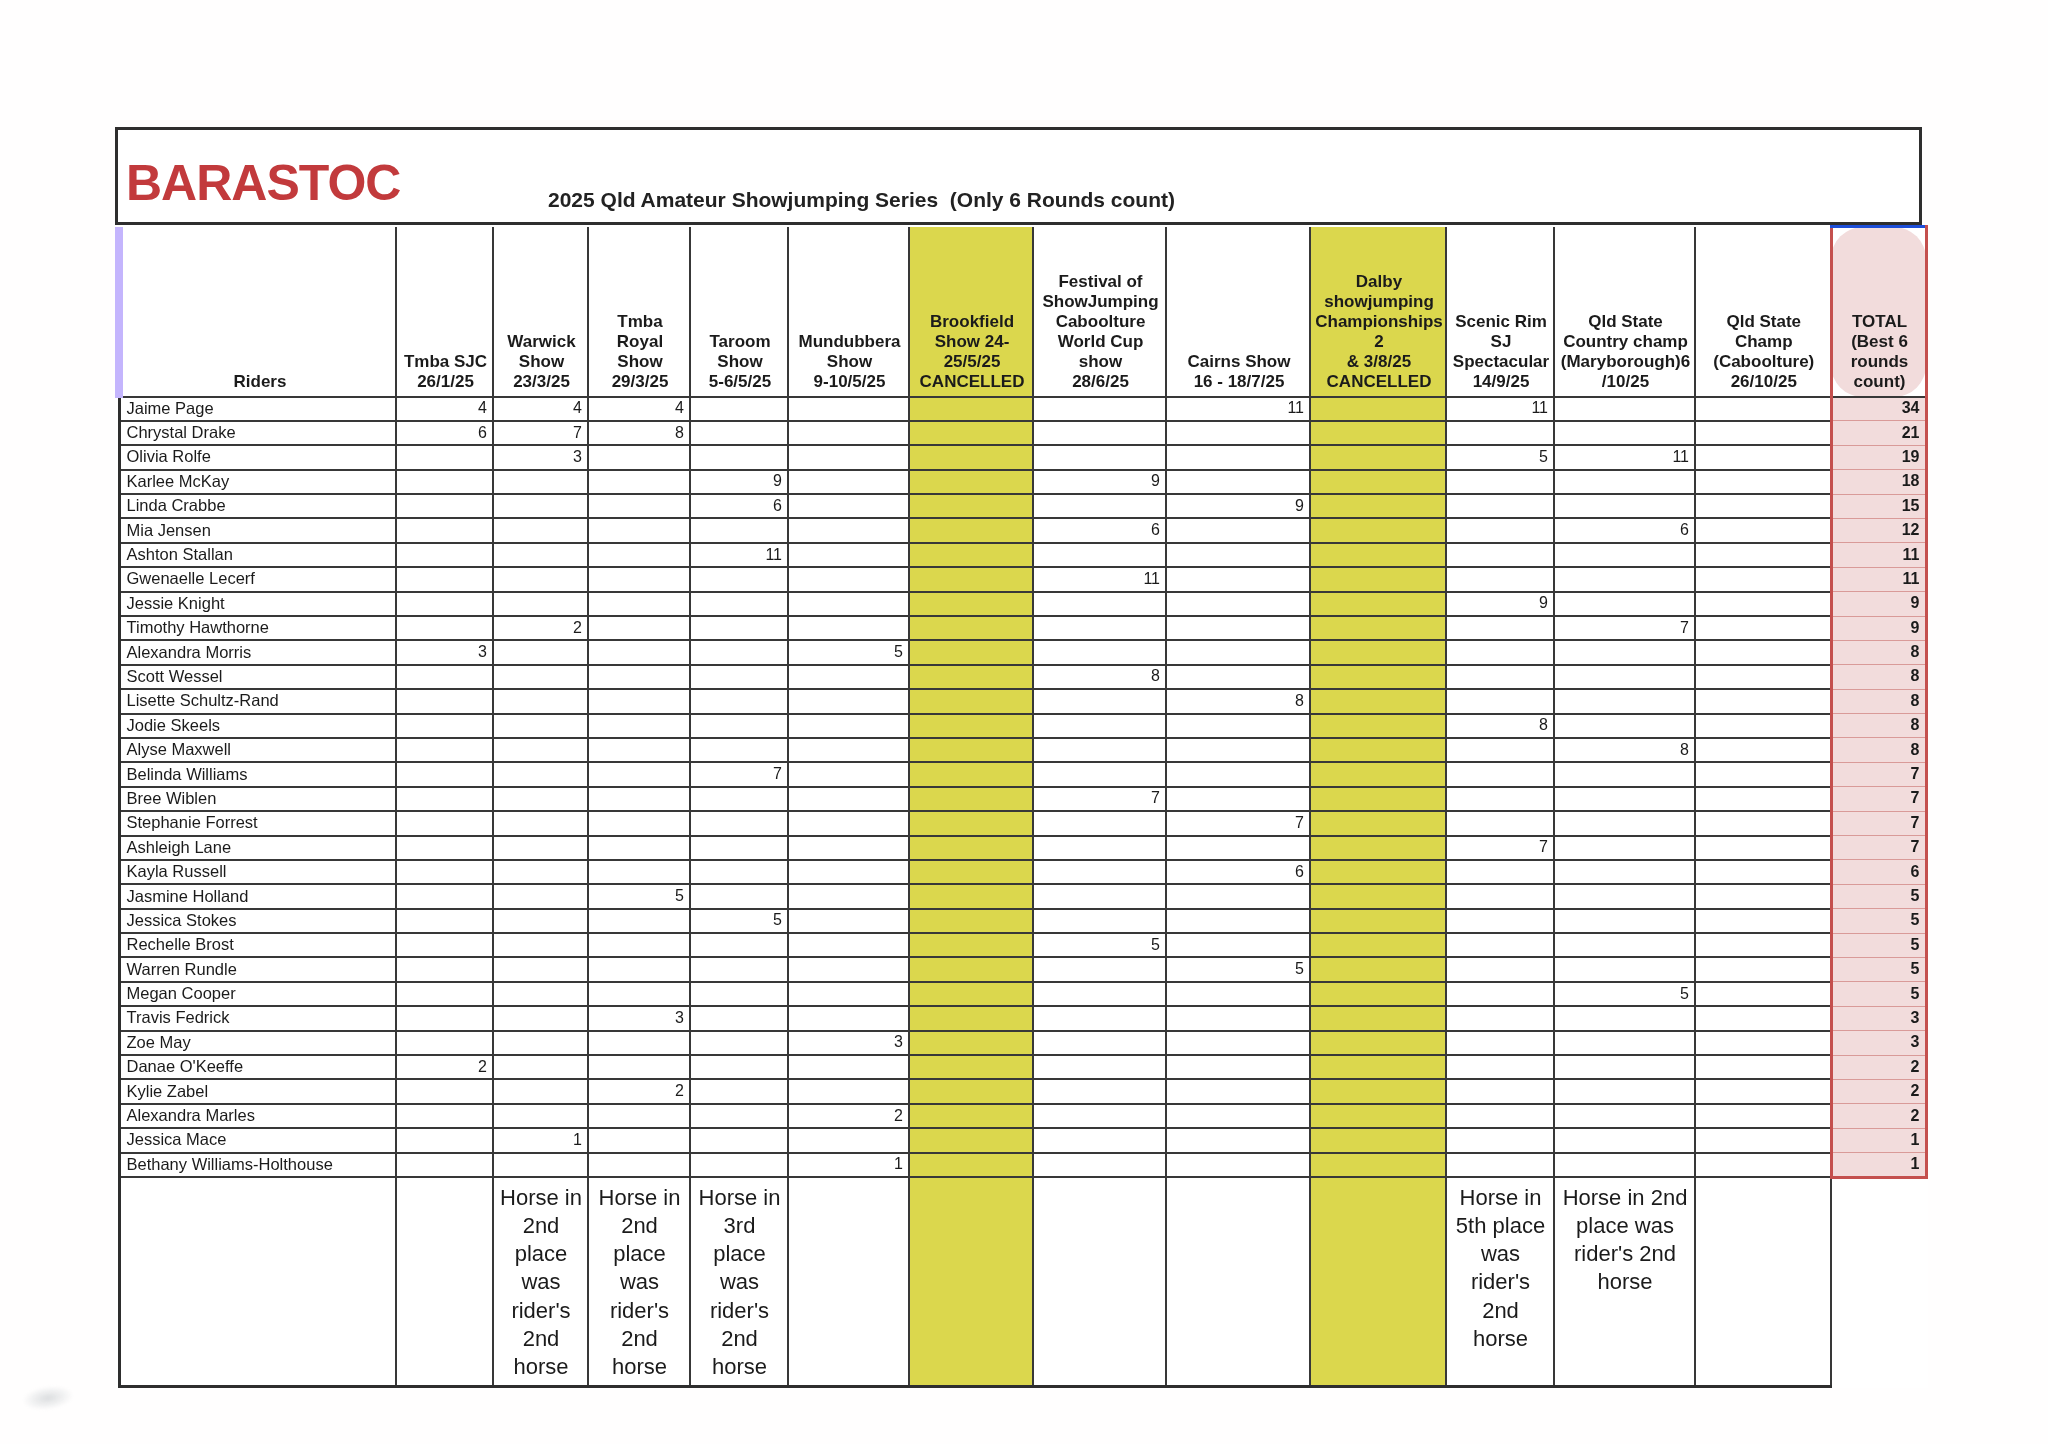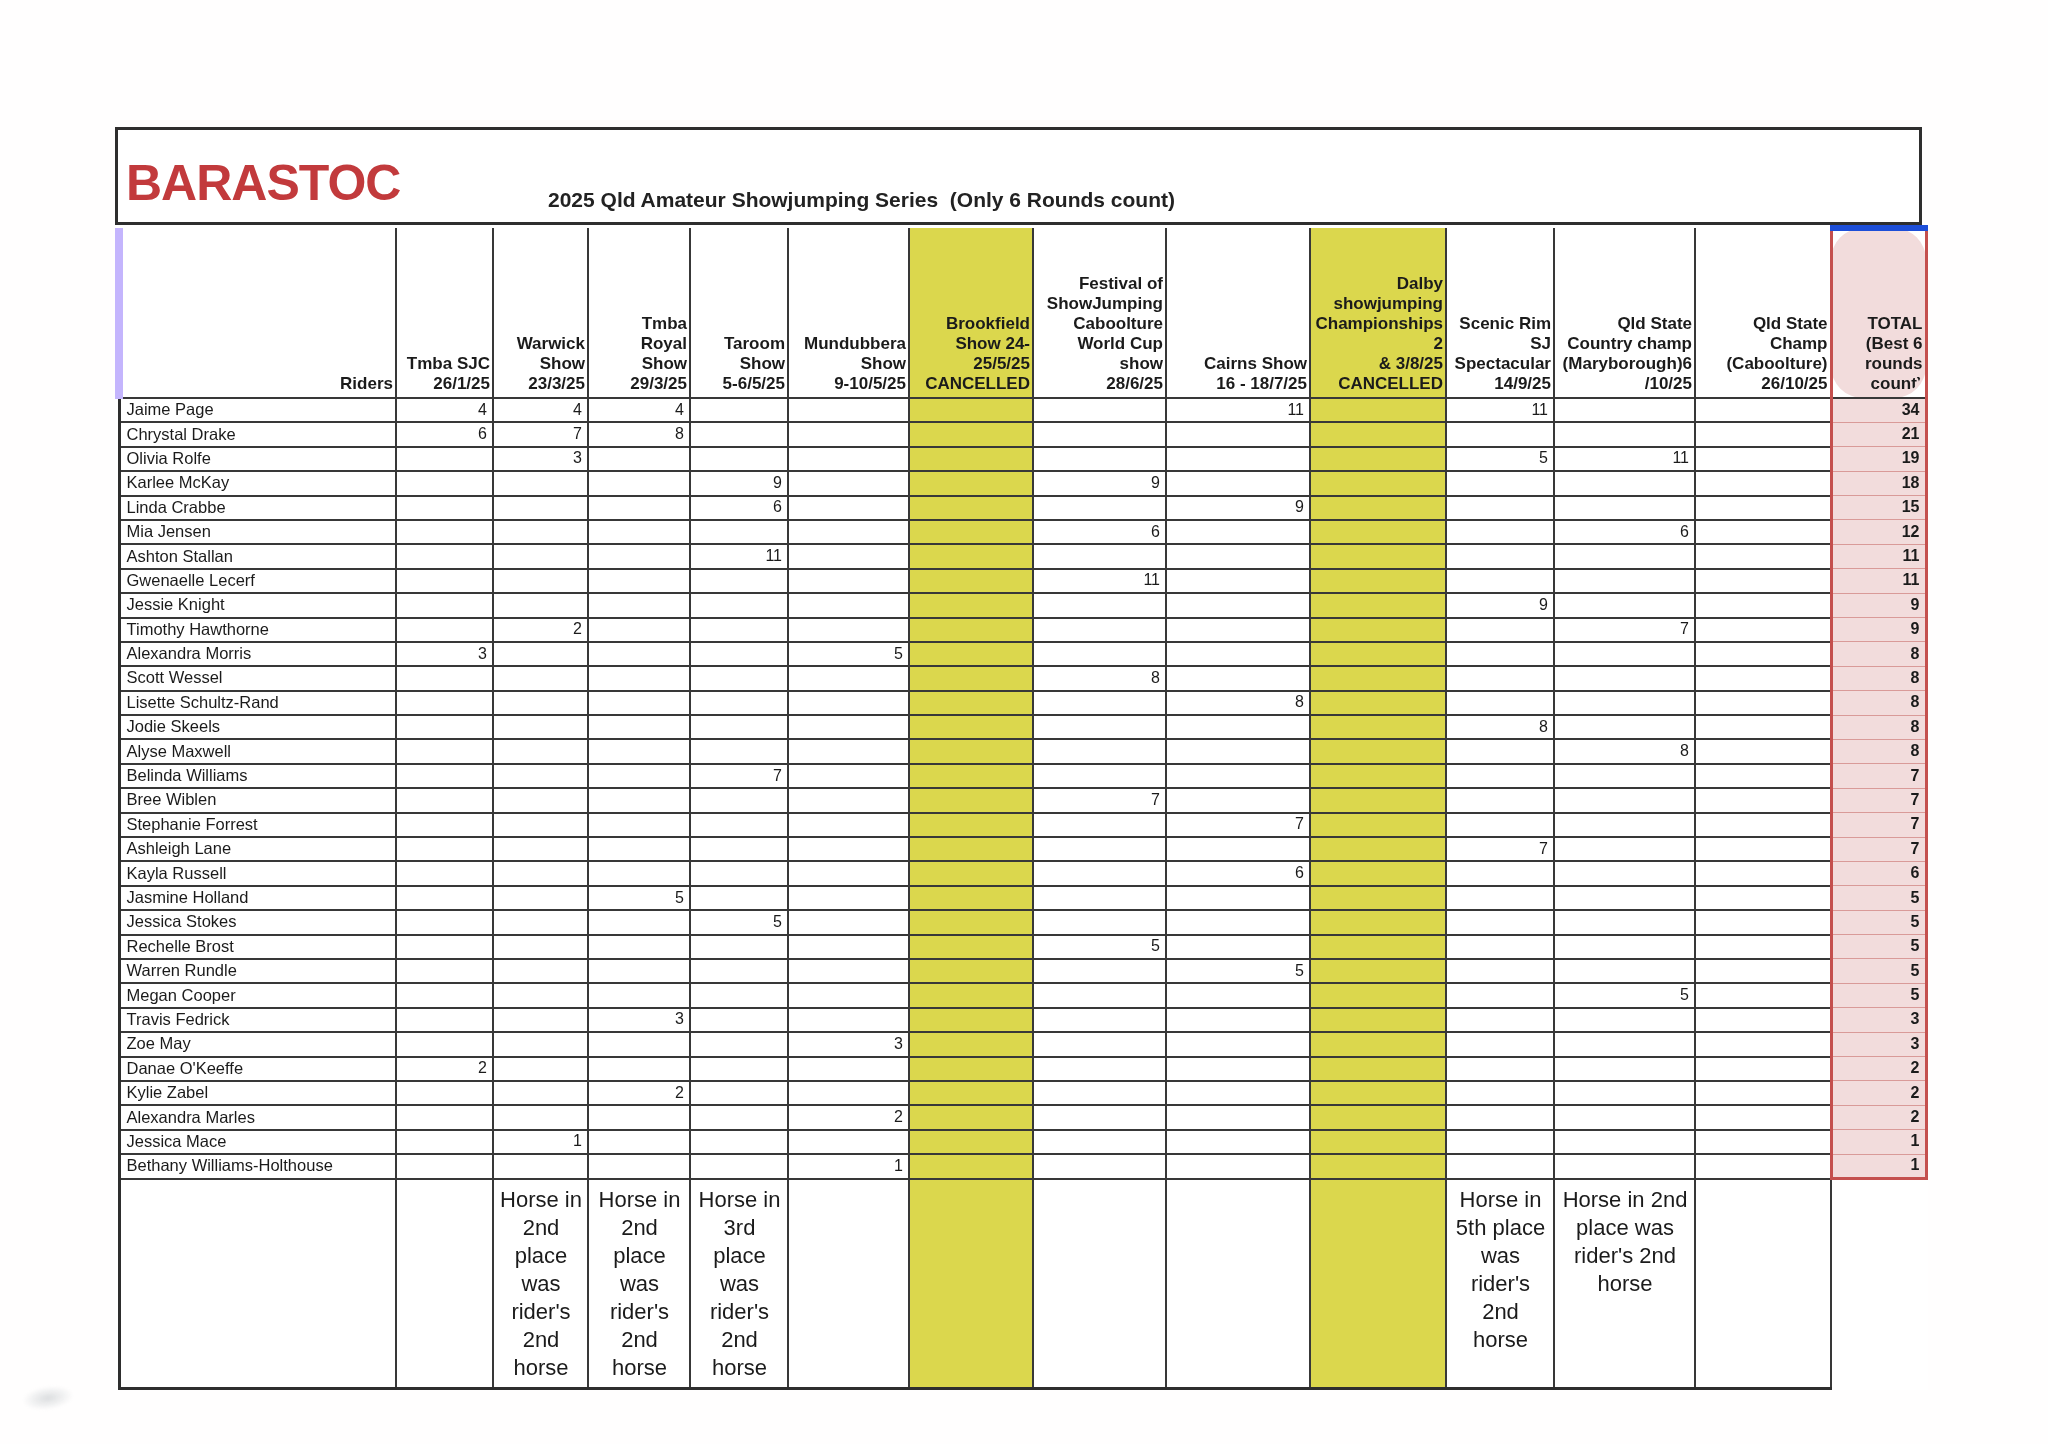--- a/index.html
+++ b/index.html
@@ -13,33 +13,33 @@
          color:#c23a3c;line-height:1;}
   .sheet-title{position:absolute;left:430px;bottom:10px;font-size:21px;font-weight:700;color:#222;white-space:pre;}
 
   
   table.results{border-collapse:collapse;table-layout:fixed;width:1807px;background:#fff;}
   col.c0{width:277px}col.c1{width:97px}col.c2{width:95px}col.c3{width:102px}col.c4{width:98px}
   col.c5{width:121px}col.c6{width:124px}col.c7{width:133px}col.c8{width:144px}col.c9{width:136px}
   col.c10{width:108px}col.c11{width:141px}col.c12{width:136px}col.c13{width:95px}
 
   th,td{border:2px solid #383838;box-sizing:border-box;overflow:hidden;}
-  thead th{border-top:0;height:170px;vertical-align:bottom;text-align:right;
+  thead th{border-top:0;height:170px;vertical-align:bottom;text-align:center;
            font-size:17px;font-weight:700;line-height:1.18;padding:2px 2px 3px 4px;white-space:pre-line;}
   thead th.c0{border-left:8px solid #c4b5fd;}
   tbody tr{height:24.4px;}
   tbody td{font-size:16px;padding:0 5px 1px 5px;vertical-align:middle;}
   tbody td.name{text-align:left;padding-left:6px;font-size:16.5px;border-left:3px solid #2e2e2e;}
   tbody td.num{text-align:right;}
 
   .cancelled{background:#dbd74d;}
 
   
   th.total, td.total{background:#f2dcdc;border-left:3px solid #c4504e;border-right:3px solid #c4504e;}
-  th.total{border-top:6px solid #1d4ed8;border-radius:32px;}
+  th.total{border-top:3px solid #1d4ed8;border-radius:32px;}
   td.total{border-top:1.5px solid #d99a98;border-bottom:1.5px solid #d99a98;font-weight:700;text-align:right;}
   tbody tr:last-child td.total{border-bottom:3px solid #c4504e;}
 
   
   tfoot td{height:131px;vertical-align:top;text-align:center;font-size:22px;line-height:1.28;
            padding:6px 4px 4px 5px;border-bottom:3px solid #2e2e2e;}
   tfoot td.c0{border-left:3px solid #2e2e2e;}
   tfoot td.ghost{border:none;background:#fff;}
 
   

